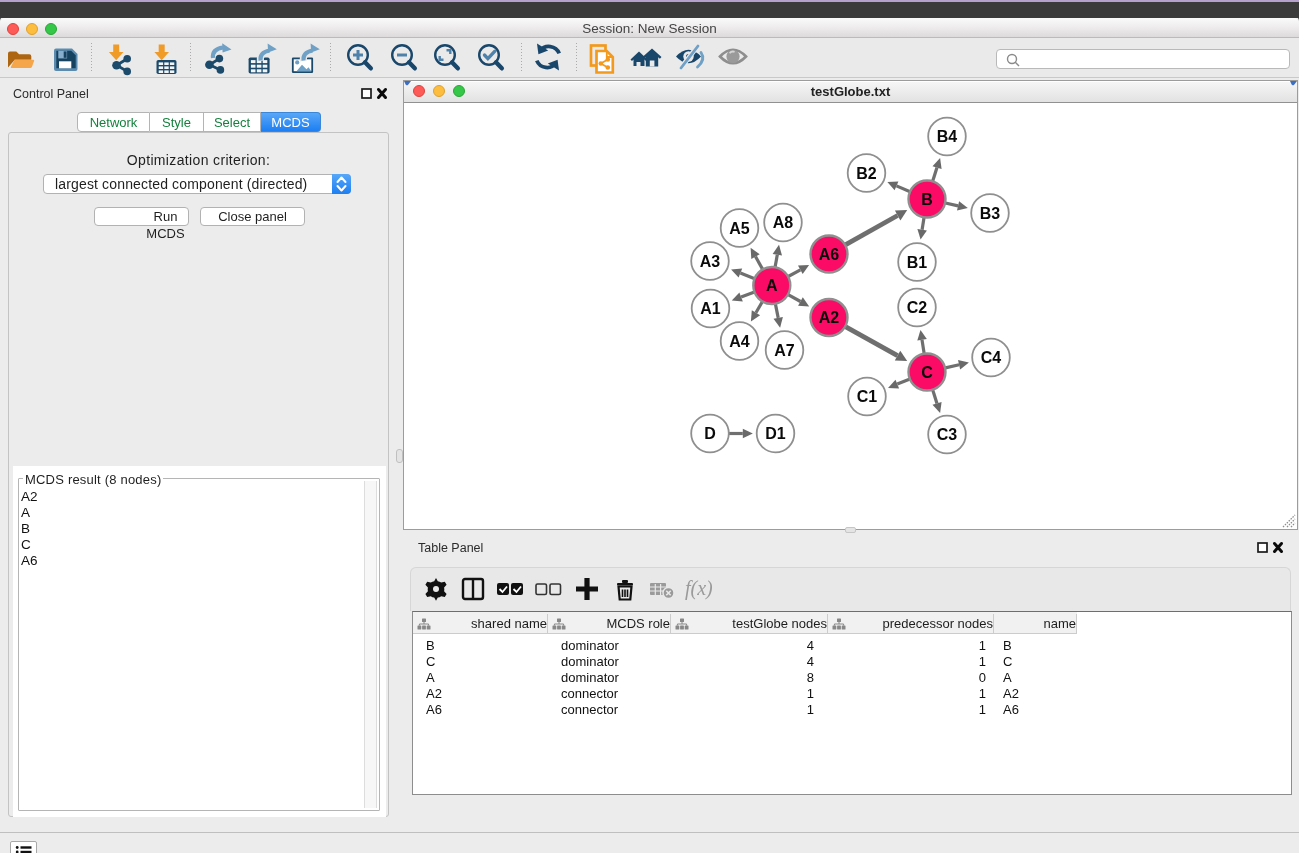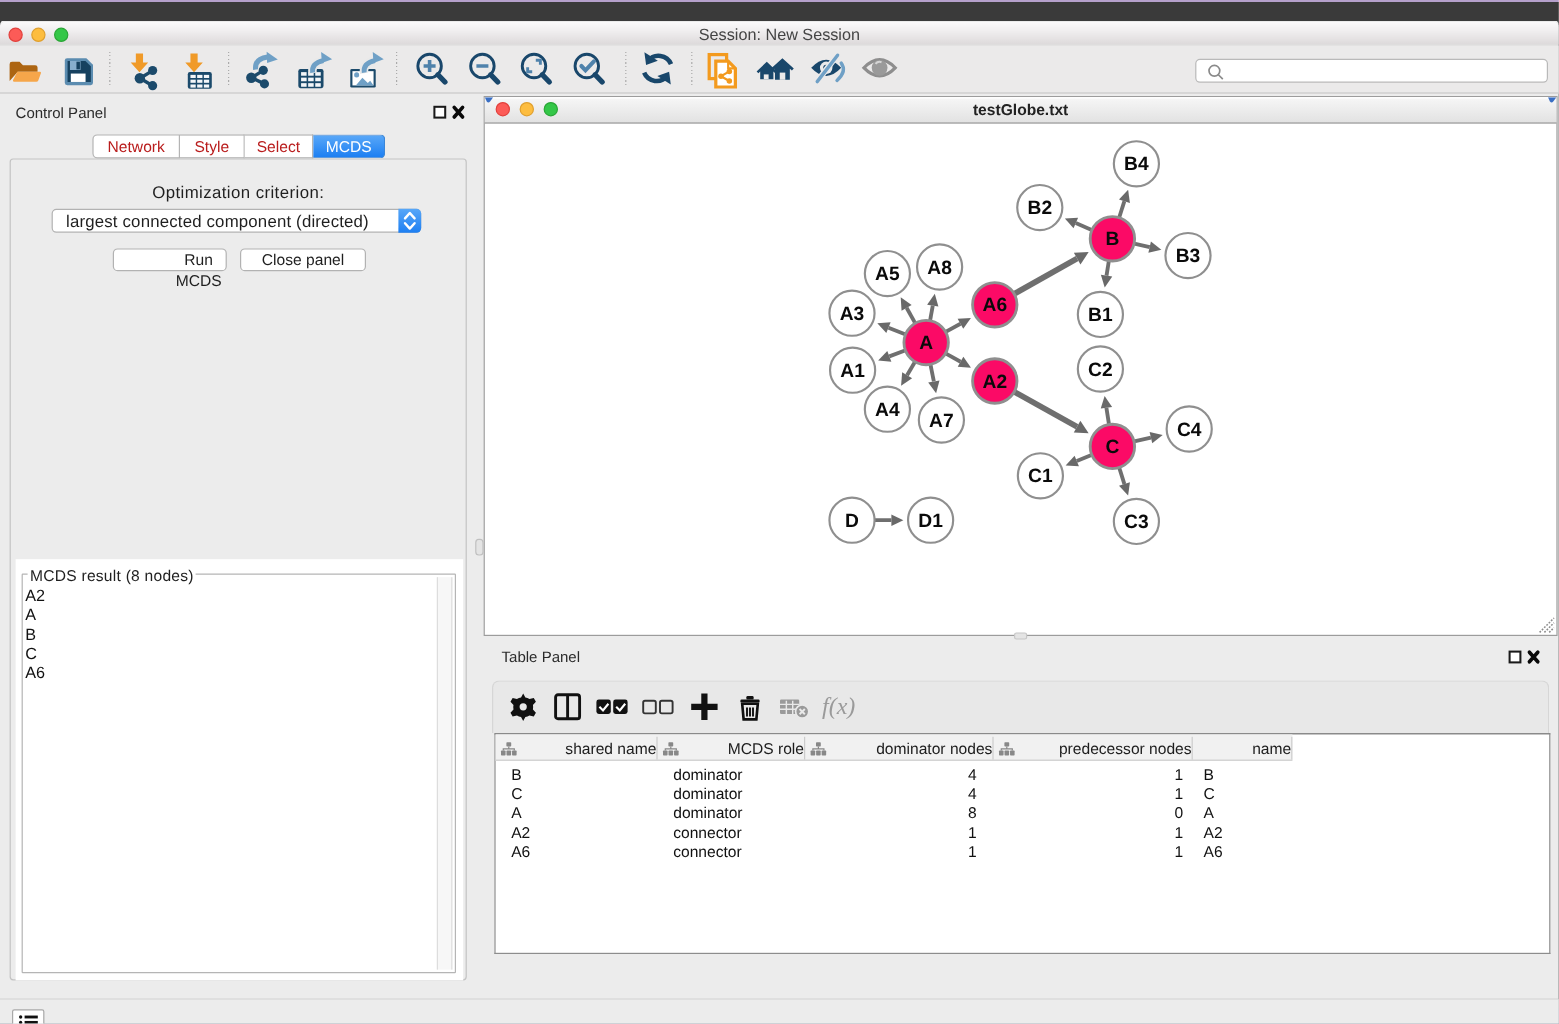--- a/index.html
+++ b/index.html
@@ -27,21 +27,21 @@
     background-image:repeating-linear-gradient(#aaa 0 1px, transparent 1px 3px); }
   .search {
     position:absolute; left:996px; top:11px; width:294px; height:20px;
     background:#fff; border:1px solid #b9b9b9; border-radius:4px;
   }
   
   .cp-title { position:absolute; left:13px; top:71px; font-size:12.5px; color:#2b2b2b; }
   .seg { position:absolute; display:flex; height:20px; font-size:13px; }
   .seg > div {
     background:#fff; border:1px solid #b4b4b4; border-left:none;
-    display:flex; align-items:center; justify-content:center; color:#b91c1c;
+    display:flex; align-items:center; justify-content:center; color:#15803d;
   }
   .seg > div:first-child { border-left:1px solid #b4b4b4; border-radius:4px 0 0 4px; }
   .seg > div:last-child { border-radius:0 4px 4px 0; }
   .seg > div.sel { background:linear-gradient(#58a7f8, #1d7ff2); color:#fff; border-color:#3a86d8; }
   .tabpane {
     position:absolute; left:8px; top:116px; width:381px; height:685px;
     border:1px solid #c3c3c3; border-radius:3px; background:#ececec;
   }
   .optlabel { position:absolute; left:0; top:136px; width:397px; text-align:center; font-size:14px; letter-spacing:0.35px; color:#1f1f1f; }
   .combo {
@@ -444,21 +444,21 @@
           <span>MCDS role</span>
         </div>
         <div style="width:157px">
           <svg width="14" height="12" viewBox="0 0 14 12">
             <rect x="5" y="0.5" width="4" height="3.6" rx="0.6" fill="#888"></rect>
             <rect x="0.5" y="7.5" width="3.8" height="4" rx="0.6" fill="#888"></rect>
             <rect x="5.1" y="7.5" width="3.8" height="4" rx="0.6" fill="#888"></rect>
             <rect x="9.7" y="7.5" width="3.8" height="4" rx="0.6" fill="#888"></rect>
             <path d="M7 4 v2 M2.4 7.5 v-1.5 h9.2 v1.5" stroke="#888" stroke-width="1" fill="none"></path>
           </svg>
-          <span>dominator nodes</span>
+          <span>testGlobe nodes</span>
         </div>
         <div style="width:166px">
           <svg width="14" height="12" viewBox="0 0 14 12">
             <rect x="5" y="0.5" width="4" height="3.6" rx="0.6" fill="#888"></rect>
             <rect x="0.5" y="7.5" width="3.8" height="4" rx="0.6" fill="#888"></rect>
             <rect x="5.1" y="7.5" width="3.8" height="4" rx="0.6" fill="#888"></rect>
             <rect x="9.7" y="7.5" width="3.8" height="4" rx="0.6" fill="#888"></rect>
             <path d="M7 4 v2 M2.4 7.5 v-1.5 h9.2 v1.5" stroke="#888" stroke-width="1" fill="none"></path>
           </svg>
           <span>predecessor nodes</span>

